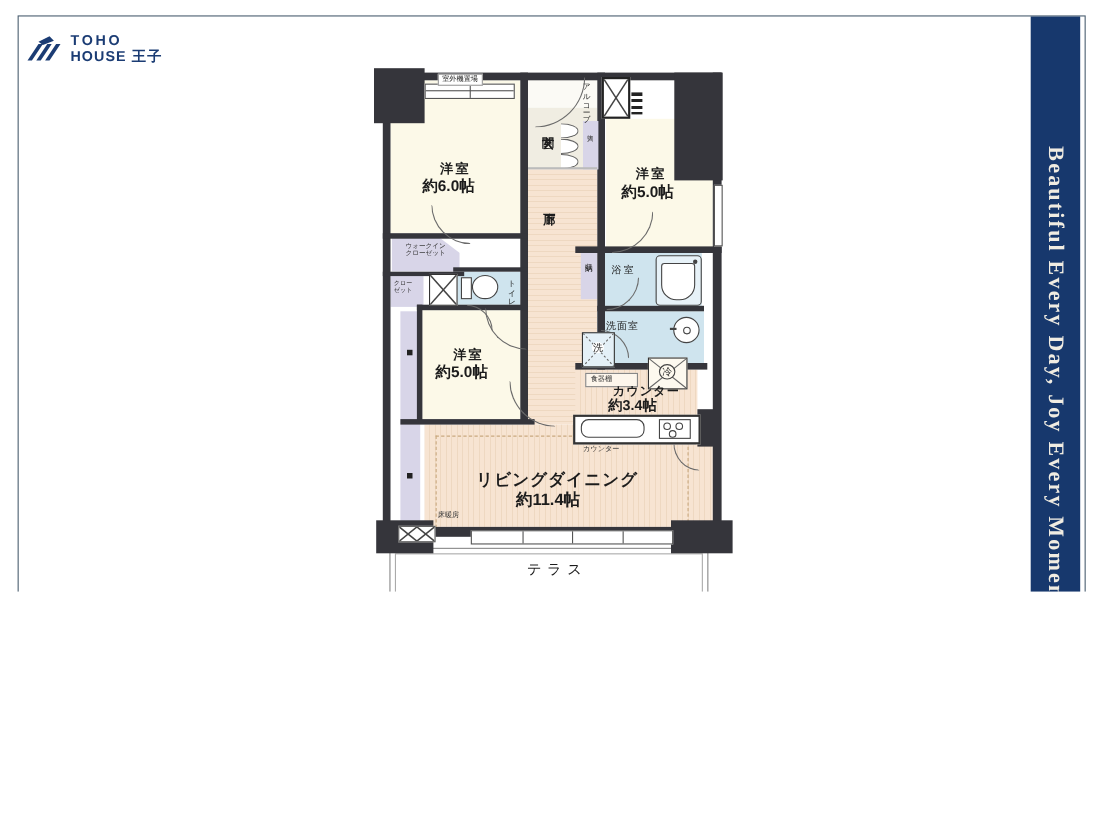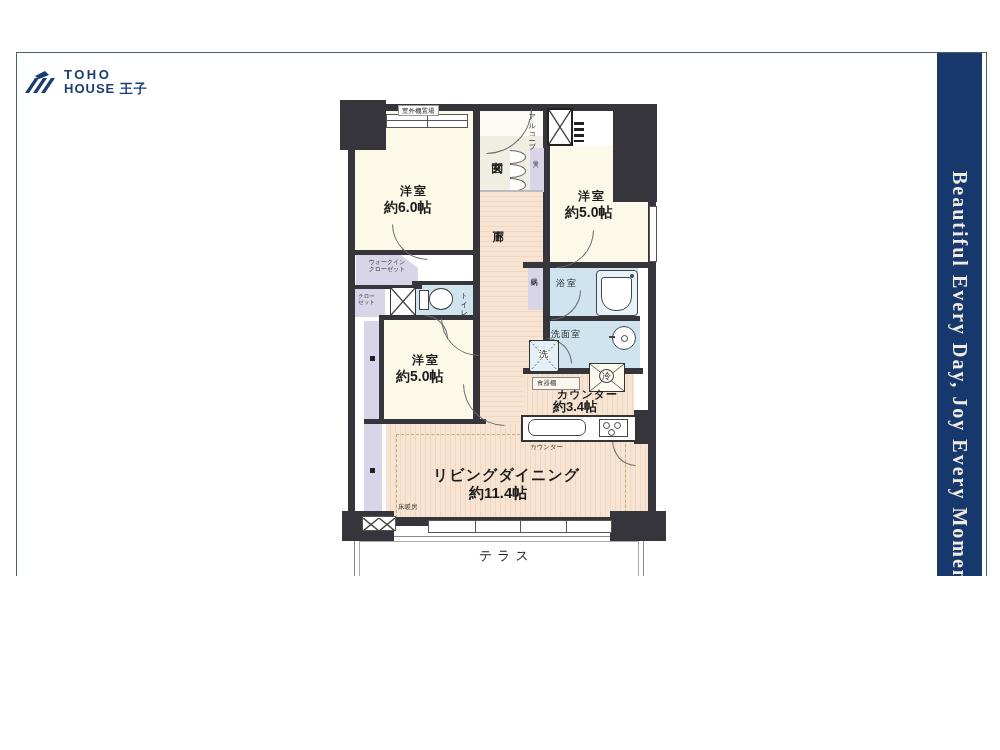--- a/index.html
+++ b/index.html
@@ -1,17 +1,17 @@
 <!DOCTYPE html>
 <html><head>
 <meta charset="utf-8">
 <style>
   html,body{margin:0;padding:0;background:#ffffff;}
   #page{position:relative;width:1000px;height:538px;background:#ffffff;overflow:hidden;
-        font-family:"Liberation Sans","DejaVu Sans",sans-serif;margin-top:38px;}
+        font-family:"Liberation Sans","DejaVu Sans",sans-serif;}
   .abs{position:absolute;}
   .floor{position:absolute;z-index:1;}
   .wall{position:absolute;background:#35353b;z-index:6;}
   .fx{position:absolute;z-index:8;}
   .lbl{position:absolute;z-index:12;color:#1c1c1c;white-space:nowrap;line-height:1.12;}
   .v{writing-mode:vertical-rl;text-orientation:upright;letter-spacing:1px;}
   .wood-h{background:repeating-linear-gradient(180deg,#f7e4d2 0 4px,#eed8c1 4px 5px);}
   .wood-v{background:repeating-linear-gradient(90deg,#f7e4d2 0 4px,#eed8c1 4px 5px);}
   .cream{background:#fcf9e8;}
   .lav{background:#d8d5e8;}

